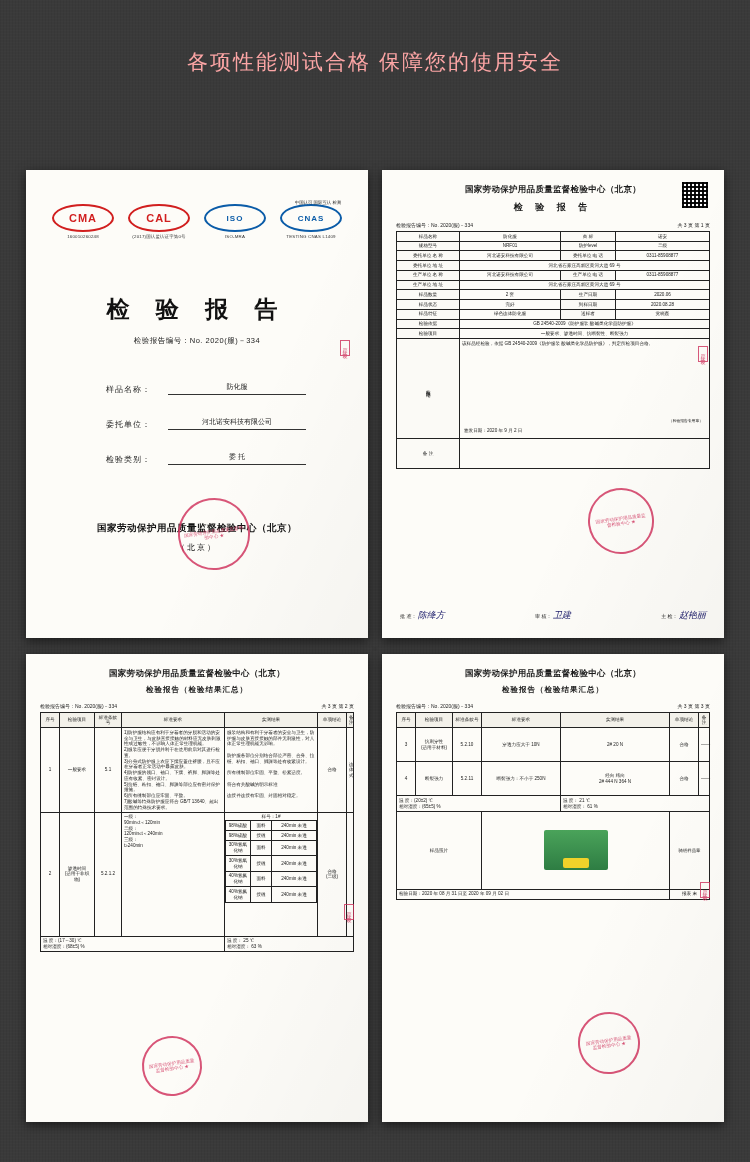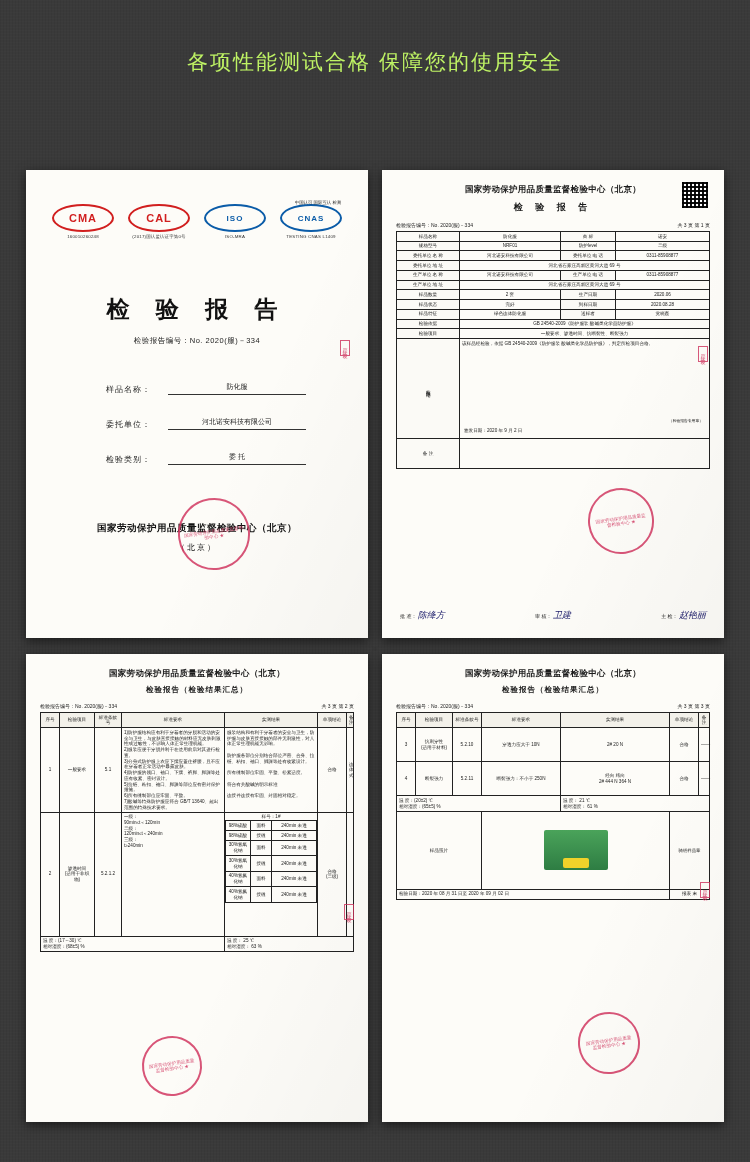--- a/index.html
+++ b/index.html
@@ -19,21 +19,21 @@
   }
   .header .title{
     color:#ffffff;
     font-size:40px;
     font-weight:bold;
     letter-spacing:10px;
     line-height:1.2;
     text-shadow:0 2px 4px rgba(0,0,0,.5);
   }
   .header .subtitle{
-    color:#bef264;
+    color:#fca5a5;
     font-size:21px;
     letter-spacing:2px;
     margin-top:22px;
   }
   .grid{
     position:absolute;
     left:26px; top:170px;
     width:698px;
     display:flex;
     flex-wrap:wrap;

